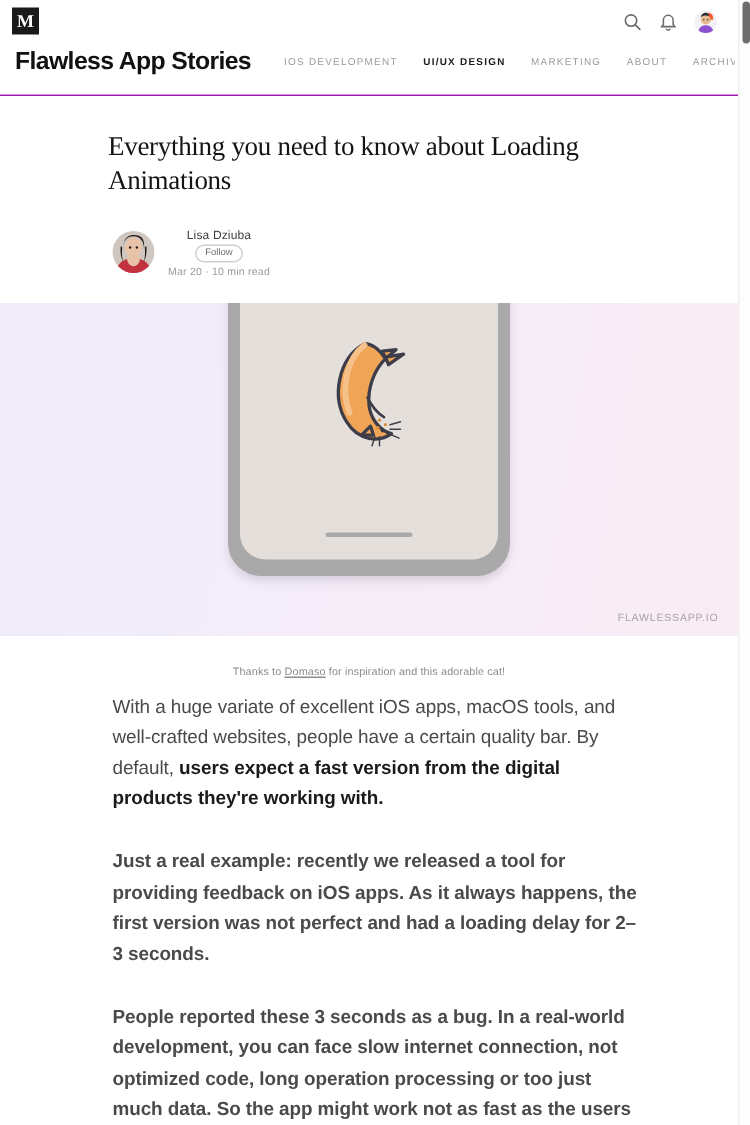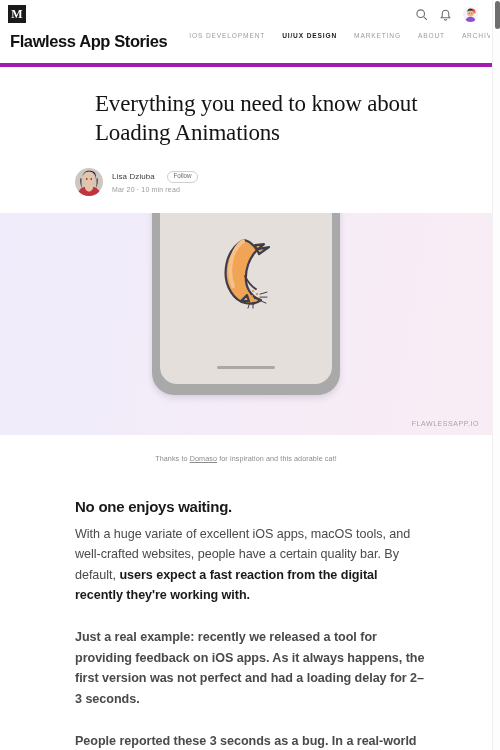--- a/index.html
+++ b/index.html
@@ -32,24 +32,24 @@
   .icn svg{width:100%;height:100%;display:block;}
   .avatar{
     width:15px;height:15px;border-radius:50%;
     background:#f3f3f3;overflow:hidden;display:block;
     flex:0 0 auto;
   }
   .avatar svg{width:100%;height:100%;display:block;}
 
   
   .pubbar{
-    display:flex;align-items:flex-start;
+    display:flex;align-items:center;
     padding:4px 10px 12px 10px;
     background:#fff;
-    border-bottom:4px solid #a21caf;
+    border-bottom:1px solid #a21caf;
     position:relative;
   }
   .pub-title{
     font-size:16.5px;font-weight:700;color:#111;
     letter-spacing:-0.4px;white-space:nowrap;
     flex:0 0 auto;
   }
   .nav{
     display:flex;align-items:baseline;gap:0;
     margin-left:22px;white-space:nowrap;overflow:hidden;
@@ -58,37 +58,37 @@
     font-size:6.6px;letter-spacing:0.85px;color:#9b9b9b;
     text-transform:uppercase;margin-right:17px;
     text-decoration:none;font-weight:400;
   }
   .nav-item.active{color:#1a1a1a;font-weight:700;}
 
   
   .article{padding:0 0 0 0;}
   .headline{
     font-family:"Liberation Serif",serif;
-    font-size:23px;line-height:1.28;
+    font-size:18px;line-height:1.28;
     color:#141414;font-weight:400;
     letter-spacing:-0.2px;
-    padding:22px 60px 0 95px;
+    padding:22px 60px 0 72px;
   }
 
   .byline{
     display:flex;align-items:center;
     padding:20px 0 0 75px;
   }
   .byline-av{
     width:28px;height:28px;border-radius:50%;
     overflow:hidden;flex:0 0 auto;background:#e8e4e2;
   }
   .byline-av svg{width:100%;height:100%;display:block;}
   .byline-txt{margin-left:9px;}
-  .byline-row1{display:flex;align-items:center;gap:12px;}
+  .byline-row1{display:flex;align-items:center;gap:2px;flex-direction:column;}
   .author{font-size:8px;color:#3d3d3d;letter-spacing:.1px;}
   .follow{
     font-size:6.3px;color:#6b6b6b;
     border:1px solid #cfcfcf;border-radius:9px;
     padding:1.5px 5.5px 2px 5.5px;line-height:1;
     background:transparent;cursor:pointer;
     font-family:"Liberation Sans",sans-serif;
   }
   .byline-meta{font-size:7px;color:#9b9b9b;margin-top:3px;letter-spacing:.15px;}
 
@@ -261,22 +261,21 @@
       </div>
     </div>
     <div class="watermark">FLAWLESSAPP.IO</div>
   </div>
 
   <div class="caption">
     <span>Thanks to </span><a href="#">Domaso</a><span> for inspiration and this adorable cat!</span>
   </div>
 
   <div class="body">
-    <h2 class="sub-h">No one enjoys waiting.</h2>
-    <p class="p"><span>With a huge variate of excellent iOS apps, macOS tools, and well-crafted websites, people have a certain quality bar. By default, </span><b>users expect a fast reaction from the digital recently they're working with.</b></p>
+    <p class="p"><span>With a huge variate of excellent iOS apps, macOS tools, and well-crafted websites, people have a certain quality bar. By default, </span><b>users expect a fast version from the digital products they're working with.</b></p>
     <p class="p sp">Just a real example: recently we released a tool for providing feedback on iOS apps. As it always happens, the first version was not perfect and had a loading delay for 2–3 seconds.</p>
     <p class="p sp">People reported these 3 seconds as a bug. In a real-world development, you can face slow internet connection, not optimized code, long operation processing or too just much data. So the app might work not as fast as the users expect it. While early adopters can give your product a second chance, the vast majority of</p>
   </div>
 </div>
 
 <div class="sb-track">
   <div class="sb-thumb"></div>
 </div>
 
 </body></html>

